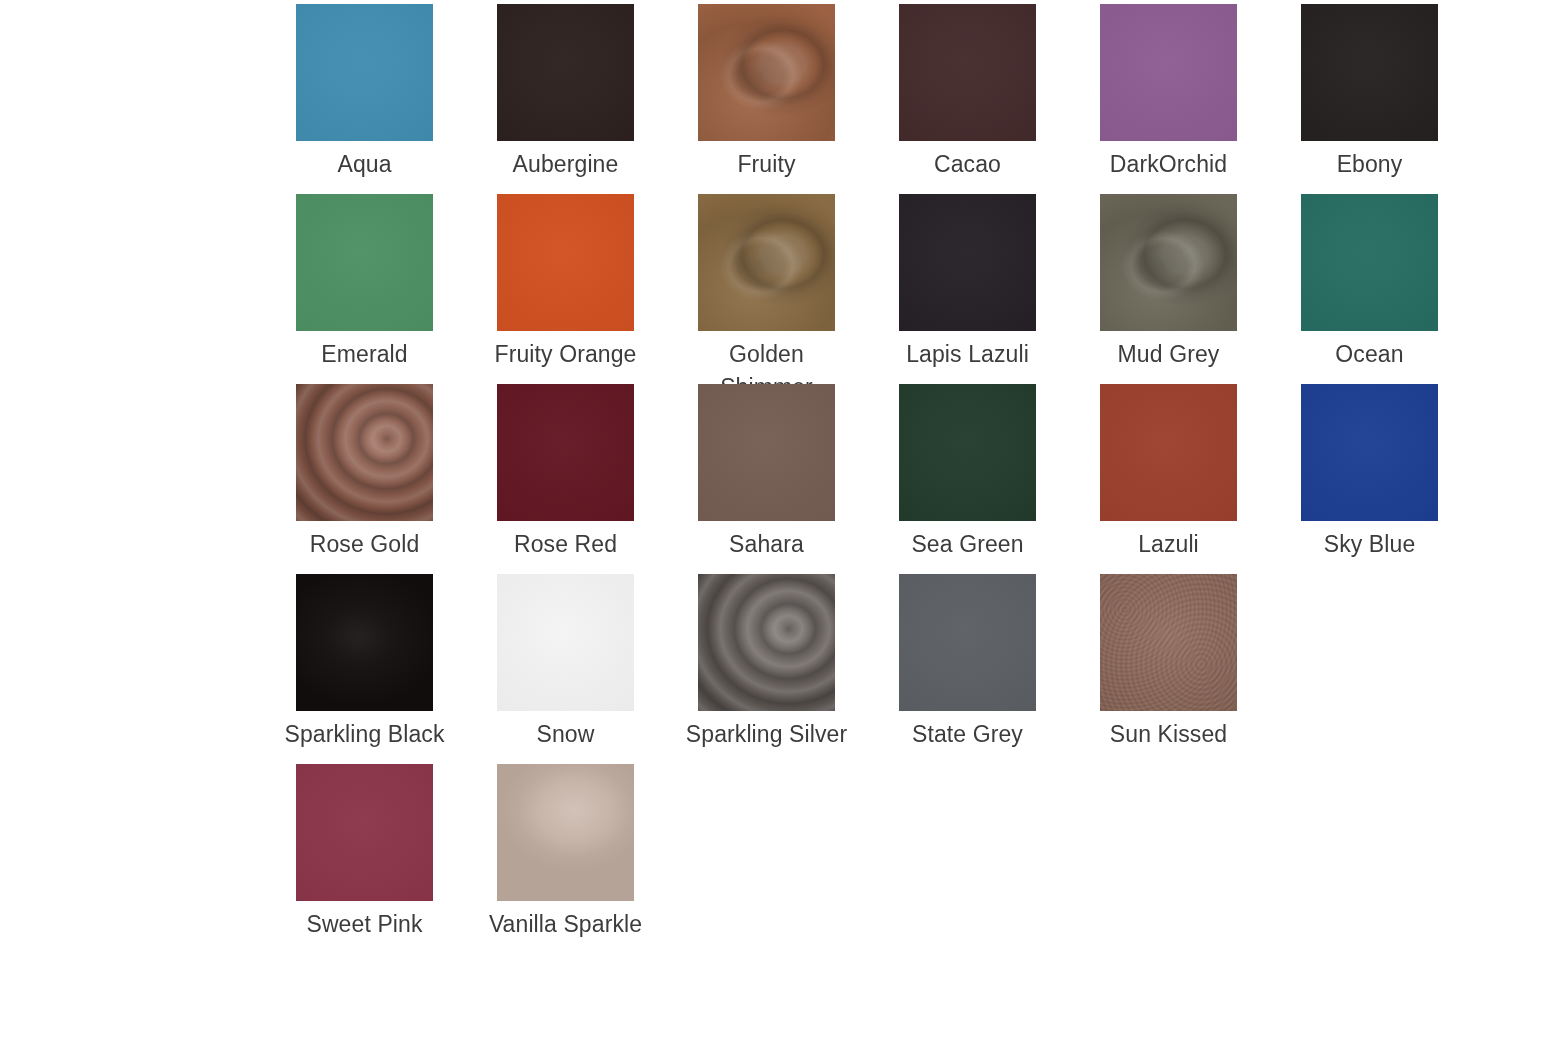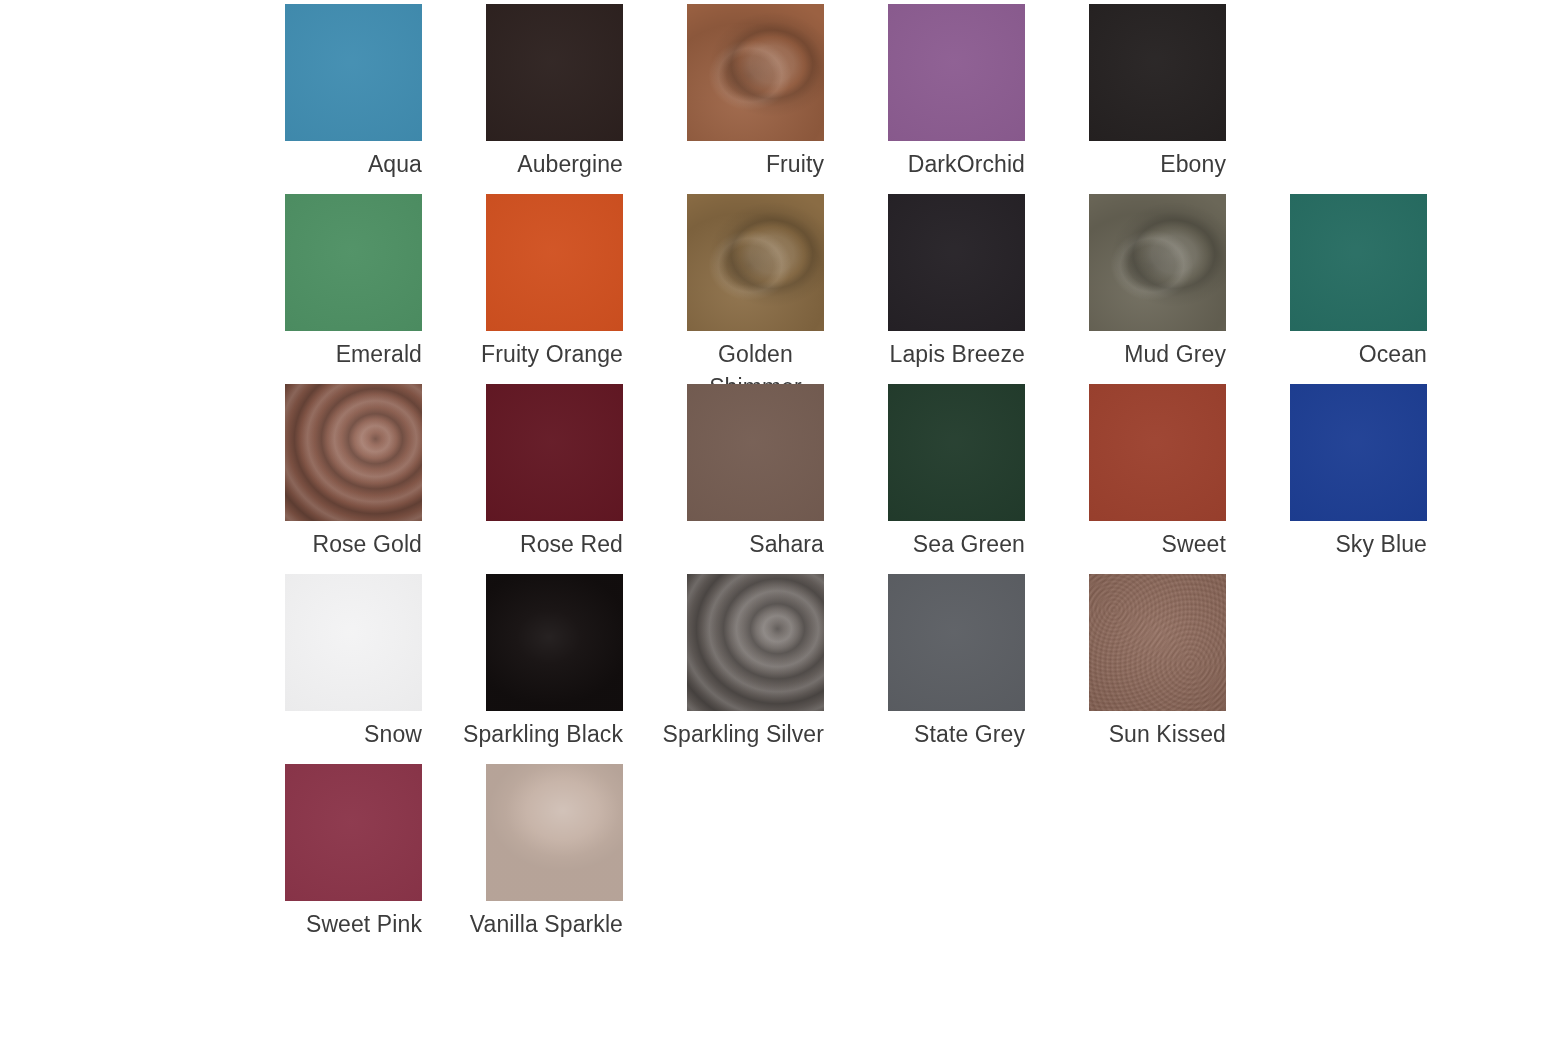--- a/index.html
+++ b/index.html
@@ -29,21 +29,21 @@
     flex-direction: row;
     align-items: flex-start;
     height: 190px;
   }
 
   .swatch-cell {
     width: 115px;
     margin-right: 38px;
     display: flex;
     flex-direction: column;
-    align-items: flex-end;
+    align-items: center;
     padding-left: 48px;
   }
 
   .swatch-chip {
     width: 137px;
     height: 137px;
     position: relative;
     overflow: hidden;
     flex: none;
   }
@@ -86,20 +86,26 @@
         </div>
         <div class="swatch-label">Aubergine</div>
       </div>
       <div class="swatch-cell">
         <div class="swatch-chip" style="background: rgb(155, 97, 66);">
           <div class="tex" style="background-image: radial-gradient(62% 52% at 62% 44%, rgba(255, 255, 255, 0.16) 0%, rgba(255, 255, 255, 0.1) 26%, rgba(0, 0, 0, 0) 38%, rgba(0, 0, 0, 0.17) 48%, rgba(0, 0, 0, 0.05) 60%, rgba(0, 0, 0, 0) 74%), radial-gradient(40% 34% at 46% 52%, rgba(0, 0, 0, 0.18) 0%, rgba(0, 0, 0, 0.07) 42%, rgba(255, 255, 255, 0.09) 58%, rgba(0, 0, 0, 0) 76%), radial-gradient(88% 80% at 40% 70%, rgba(255, 255, 255, 0.07) 0%, rgba(0, 0, 0, 0.1) 70%, rgba(0, 0, 0, 0) 100%);"></div>
         </div>
         <div class="swatch-label">Fruity</div>
       </div>
       <div class="swatch-cell">
+        <div class="swatch-chip" style="background: rgb(66, 41, 42);">
+          <div class="tex" style="background-image: radial-gradient(96% 92% at 48% 42%, rgba(255, 255, 255, 0.043) 0%, rgba(0, 0, 0, 0.043) 100%);"></div>
+        </div>
+        <div class="swatch-label">Cacao</div>
+      </div>
+      <div class="swatch-cell">
         <div class="swatch-chip" style="background: rgb(139, 91, 144);">
           <div class="tex" style="background-image: radial-gradient(96% 92% at 48% 42%, rgba(255, 255, 255, 0.043) 0%, rgba(0, 0, 0, 0.043) 100%);"></div>
         </div>
         <div class="swatch-label">DarkOrchid</div>
       </div>
       <div class="swatch-cell">
         <div class="swatch-chip" style="background: rgb(35, 31, 31);">
           <div class="tex" style="background-image: radial-gradient(96% 92% at 48% 42%, rgba(255, 255, 255, 0.043) 0%, rgba(0, 0, 0, 0.043) 100%);"></div>
         </div>
         <div class="swatch-label">Ebony</div>
@@ -121,21 +127,21 @@
       <div class="swatch-cell">
         <div class="swatch-chip" style="background: rgb(138, 108, 68);">
           <div class="tex" style="background-image: radial-gradient(62% 52% at 62% 44%, rgba(255, 255, 255, 0.16) 0%, rgba(255, 255, 255, 0.1) 26%, rgba(0, 0, 0, 0) 38%, rgba(0, 0, 0, 0.17) 48%, rgba(0, 0, 0, 0.05) 60%, rgba(0, 0, 0, 0) 74%), radial-gradient(40% 34% at 46% 52%, rgba(0, 0, 0, 0.18) 0%, rgba(0, 0, 0, 0.07) 42%, rgba(255, 255, 255, 0.09) 58%, rgba(0, 0, 0, 0) 76%), radial-gradient(88% 80% at 40% 70%, rgba(255, 255, 255, 0.07) 0%, rgba(0, 0, 0, 0.1) 70%, rgba(0, 0, 0, 0) 100%);"></div>
         </div>
         <div class="swatch-label wrap">Golden Shimmer</div>
       </div>
       <div class="swatch-cell">
         <div class="swatch-chip" style="background: rgb(35, 31, 36);">
           <div class="tex" style="background-image: radial-gradient(96% 92% at 48% 42%, rgba(255, 255, 255, 0.043) 0%, rgba(0, 0, 0, 0.043) 100%);"></div>
         </div>
-        <div class="swatch-label">Lapis Breeze</div>
+        <div class="swatch-label">Lapis Lazuli</div>
       </div>
       <div class="swatch-cell">
         <div class="swatch-chip" style="background: rgb(107, 103, 88);">
           <div class="tex" style="background-image: radial-gradient(62% 52% at 62% 44%, rgba(255, 255, 255, 0.16) 0%, rgba(255, 255, 255, 0.1) 26%, rgba(0, 0, 0, 0) 38%, rgba(0, 0, 0, 0.17) 48%, rgba(0, 0, 0, 0.05) 60%, rgba(0, 0, 0, 0) 74%), radial-gradient(40% 34% at 46% 52%, rgba(0, 0, 0, 0.18) 0%, rgba(0, 0, 0, 0.07) 42%, rgba(255, 255, 255, 0.09) 58%, rgba(0, 0, 0, 0) 76%), radial-gradient(88% 80% at 40% 70%, rgba(255, 255, 255, 0.07) 0%, rgba(0, 0, 0, 0.1) 70%, rgba(0, 0, 0, 0) 100%);"></div>
         </div>
         <div class="swatch-label">Mud Grey</div>
       </div>
       <div class="swatch-cell">
         <div class="swatch-chip" style="background: rgb(36, 107, 96);">
           <div class="tex" style="background-image: radial-gradient(96% 92% at 48% 42%, rgba(255, 255, 255, 0.043) 0%, rgba(0, 0, 0, 0.043) 100%);"></div>
@@ -165,43 +171,43 @@
       <div class="swatch-cell">
         <div class="swatch-chip" style="background: rgb(32, 58, 42);">
           <div class="tex" style="background-image: radial-gradient(96% 92% at 48% 42%, rgba(255, 255, 255, 0.043) 0%, rgba(0, 0, 0, 0.043) 100%);"></div>
         </div>
         <div class="swatch-label">Sea Green</div>
       </div>
       <div class="swatch-cell">
         <div class="swatch-chip" style="background: rgb(155, 63, 44);">
           <div class="tex" style="background-image: radial-gradient(96% 92% at 48% 42%, rgba(255, 255, 255, 0.043) 0%, rgba(0, 0, 0, 0.043) 100%);"></div>
         </div>
-        <div class="swatch-label">Sweet</div>
+        <div class="swatch-label">Lazuli</div>
       </div>
       <div class="swatch-cell">
         <div class="swatch-chip" style="background: rgb(27, 60, 146);">
           <div class="tex" style="background-image: radial-gradient(96% 92% at 48% 42%, rgba(255, 255, 255, 0.043) 0%, rgba(0, 0, 0, 0.043) 100%);"></div>
         </div>
         <div class="swatch-label">Sky Blue</div>
       </div>
     </div>
     <div class="swatch-row">
-      <div class="swatch-cell">
-        <div class="swatch-chip" style="background: rgb(243, 243, 244);">
-          <div class="tex" style="background-image: radial-gradient(96% 92% at 48% 42%, rgba(255, 255, 255, 0.043) 0%, rgba(0, 0, 0, 0.043) 100%);"></div>
-        </div>
-        <div class="swatch-label">Snow</div>
-      </div>
       <div class="swatch-cell">
         <div class="swatch-chip" style="background: rgb(22, 17, 17);">
           <div class="tex" style="background-image: radial-gradient(60% 50% at 46% 46%, rgba(255, 255, 255, 0.07) 0%, rgba(255, 255, 255, 0.02) 40%, rgba(0, 0, 0, 0.22) 100%);"></div>
         </div>
         <div class="swatch-label">Sparkling Black</div>
       </div>
       <div class="swatch-cell">
+        <div class="swatch-chip" style="background: rgb(243, 243, 244);">
+          <div class="tex" style="background-image: radial-gradient(96% 92% at 48% 42%, rgba(255, 255, 255, 0.043) 0%, rgba(0, 0, 0, 0.043) 100%);"></div>
+        </div>
+        <div class="swatch-label">Snow</div>
+      </div>
+      <div class="swatch-cell">
         <div class="swatch-chip" style="background: rgb(110, 103, 99);">
           <div class="tex" style="background-image: repeating-radial-gradient(54% 50% at 66% 40%, rgba(0, 0, 0, 0.22) 0px, rgba(0, 0, 0, 0.02) 7px, rgba(255, 255, 255, 0.13) 14px, rgba(0, 0, 0, 0.02) 21px, rgba(0, 0, 0, 0.22) 27px), radial-gradient(70% 64% at 60% 42%, rgba(255, 255, 255, 0.14) 0%, rgba(0, 0, 0, 0.12) 72%, rgba(0, 0, 0, 0.2) 100%);"></div>
         </div>
         <div class="swatch-label">Sparkling Silver</div>
       </div>
       <div class="swatch-cell">
         <div class="swatch-chip" style="background: rgb(90, 93, 98);">
           <div class="tex" style="background-image: radial-gradient(96% 92% at 48% 42%, rgba(255, 255, 255, 0.043) 0%, rgba(0, 0, 0, 0.043) 100%);"></div>
         </div>
         <div class="swatch-label">State Grey</div>

